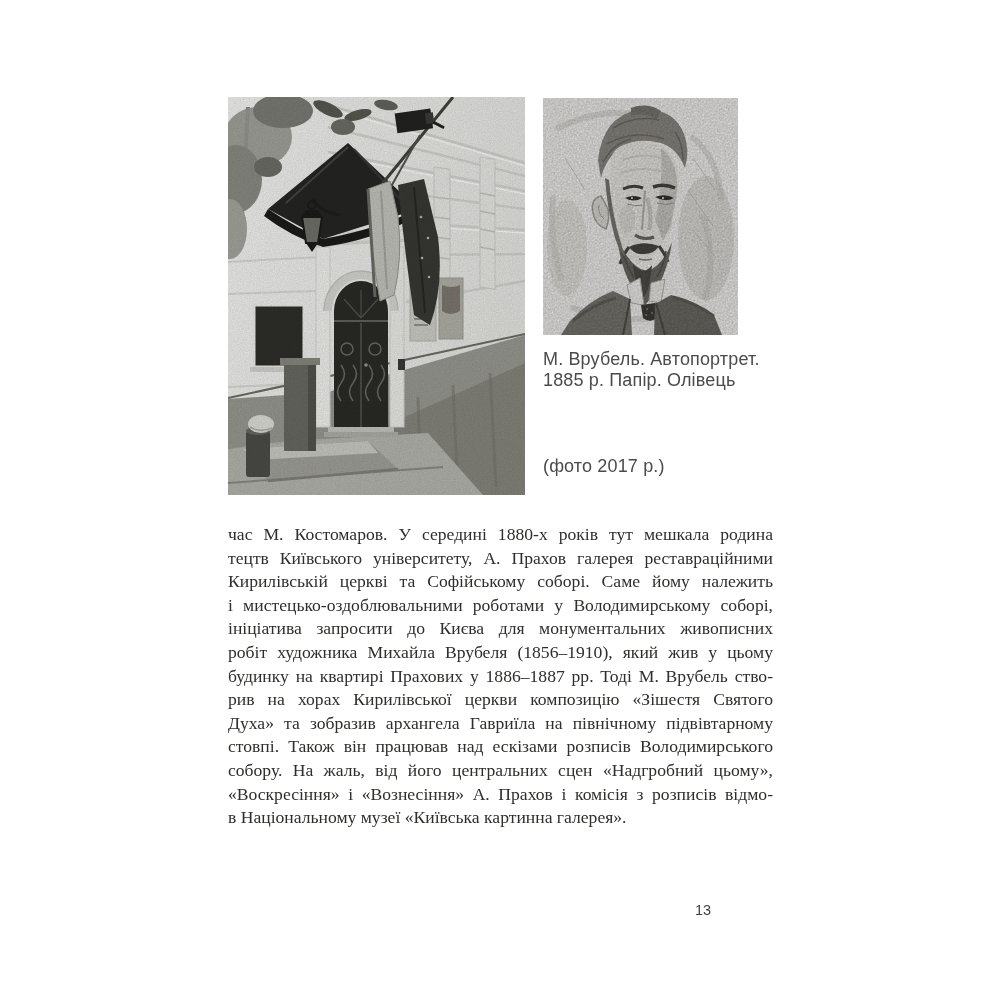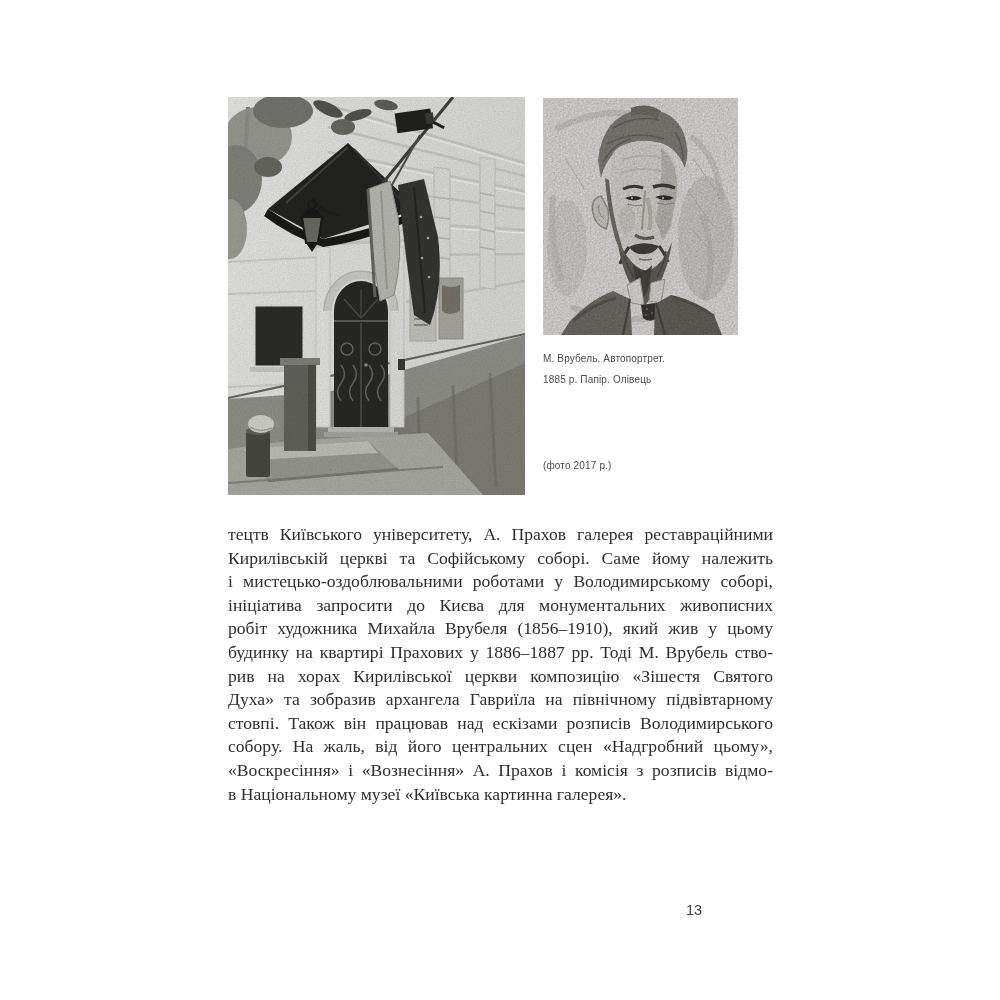--- a/index.html
+++ b/index.html
@@ -7,37 +7,37 @@
     position:relative; width:1000px; height:1000px; background:#ffffff;
     overflow:hidden;
     font-family:"Liberation Serif", serif;
   }
   .photo-fig { position:absolute; left:228px; top:97px; width:297px; height:398px; }
   .portrait-fig { position:absolute; left:543px; top:98px; width:195px; height:237px; }
   .photo-fig svg, .portrait-fig svg { display:block; width:100%; height:100%; }
   .cap {
     position:absolute; left:543px; width:220px;
     font-family:"Liberation Sans", sans-serif;
-    font-size:10px; line-height:20.5px; color:#4b4b4b; letter-spacing:.15px;
+    font-size:18px; line-height:20.5px; color:#4b4b4b; letter-spacing:.15px;
   }
   .cap-portrait { top:349px; }
   .cap-photo { top:456px; }
   .body-text {
     position:absolute; left:228px; top:523px; width:545px;
     font-family:"Liberation Serif", serif;
     font-size:17.6px; color:#2e2e2d;
   }
   .bline {
     height:23.6px; line-height:23.6px;
     white-space:nowrap;
     text-align:justify; text-align-last:justify;
   }
   .bline.last { text-align-last:left; }
   .folio {
-    position:absolute; left:686px; top:902px; width:34px; 
+    position:absolute; left:686px; top:902px; width:34px; text-align:center;
     font-family:"Liberation Sans", sans-serif; font-size:14.5px; color:#3e3e3e;
   }
 </style>
 </head>
 <body>
 
 <div class="page">
 
   <div class="photo-fig">
     <svg viewBox="0 0 297 398" aria-hidden="true">
@@ -321,20 +321,21 @@
   <div class="cap cap-portrait">
     <div>М. Врубель. Автопортрет.</div>
     <div>1885 р. Папір. Олівець</div>
   </div>
 
   <div class="cap cap-photo">
     <div>(фото 2017 р.)</div>
   </div>
 
   <div class="body-text">
+    <div class="bline">час М. Костомаров. У середині 1880-х років тут мешкала родина</div>
     <div class="bline">тецтв Київського університету, А. Прахов галерея реставраційними</div>
     <div class="bline">Кирилівській церкві та Софійському соборі. Саме йому належить</div>
     <div class="bline">і мистецько-оздоблювальними роботами у Володимирському соборі,</div>
     <div class="bline">ініціатива запросити до Києва для монументальних живописних</div>
     <div class="bline">робіт художника Михайла Врубеля (1856–1910), який жив у цьому</div>
     <div class="bline">будинку на квартирі Прахових у 1886–1887 рр. Тоді М. Врубель ство-</div>
     <div class="bline">рив на хорах Кирилівської церкви композицію «Зішестя Святого</div>
     <div class="bline">Духа» та зобразив архангела Гавриїла на північному підвівтарному</div>
     <div class="bline">стовпі. Також він працював над ескізами розписів Володимирського</div>
     <div class="bline">собору. На жаль, від його центральних сцен «Надгробний цьому»,</div>

